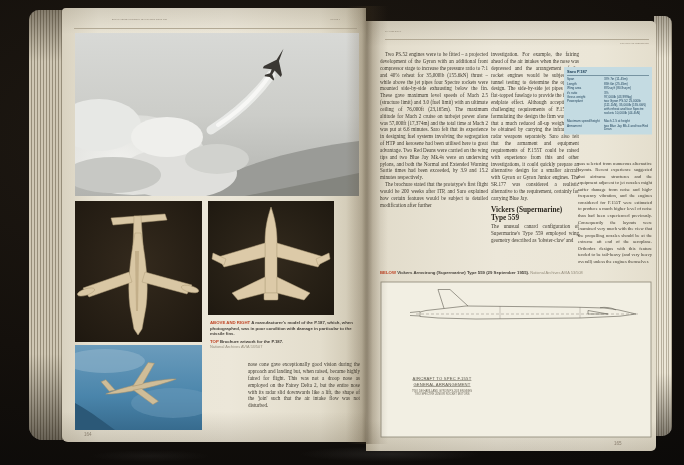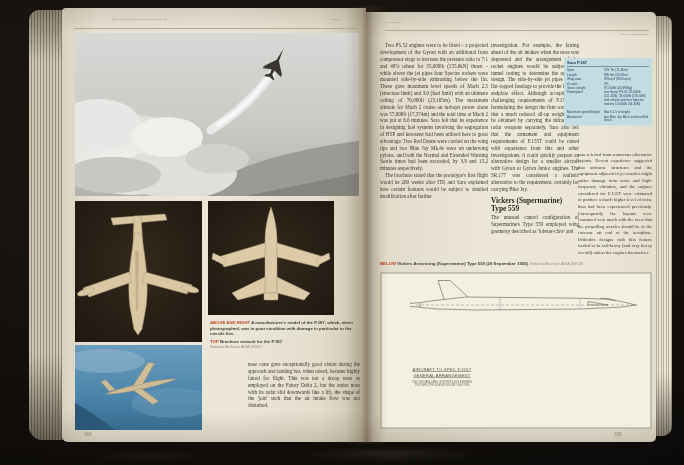--- a/index.html
+++ b/index.html
@@ -31,21 +31,21 @@
     background:repeating-linear-gradient(90deg,#ece6d6 0 1.5px,#b7af9c 1.5px 2.5px);
   }
   #right-stack .shade { position:absolute; inset:0; border-radius:inherit;
     background:linear-gradient(180deg, rgba(40,32,20,.35) 0%, rgba(40,32,20,0) 10%, rgba(40,32,20,0) 85%, rgba(20,15,8,.5) 100%); }
 
   .page { position:absolute; }
   #left-page { left:62px; top:8px; width:304px; height:434px;
     border-radius:4px 0 0 6px;
     background:linear-gradient(90deg,#d9d2c0 0%, #e9e4d5 12%, #ece7d9 55%, #e3ddcc 85%, #cdc5b0 98%, #c2b9a3 100%);
   }
-  #right-page { left:366px; top:12px; width:290px; height:430px;
+  #right-page { left:366px; top:21px; width:290px; height:430px;
     border-radius:0 5px 5px 0;
     background:linear-gradient(90deg,#c6bda8 0%, #e2dccb 5%, #ece7d9 45%, #ebe6d7 80%, #e4decd 100%);
   }
   #spine-shadow { position:absolute; left:346px; top:6px; width:42px; height:438px; z-index:6; pointer-events:none;
     background:linear-gradient(90deg, rgba(82,66,44,0) 0%, rgba(82,66,44,.22) 38%, rgba(58,46,28,.40) 50%, rgba(82,66,44,.20) 64%, rgba(82,66,44,0) 100%); }
   .page-vignette { position:absolute; inset:0; border-radius:inherit; pointer-events:none;
     background:linear-gradient(180deg, rgba(70,58,38,.14) 0%, rgba(0,0,0,0) 6%, rgba(0,0,0,0) 93%, rgba(70,58,38,.18) 100%); }
 
   .hdr { position:absolute; font-size:3.6px; letter-spacing:.25px; color:#8b8171; white-space:nowrap; }
   .rule { position:absolute; height:1px; background:#b2a995; }

